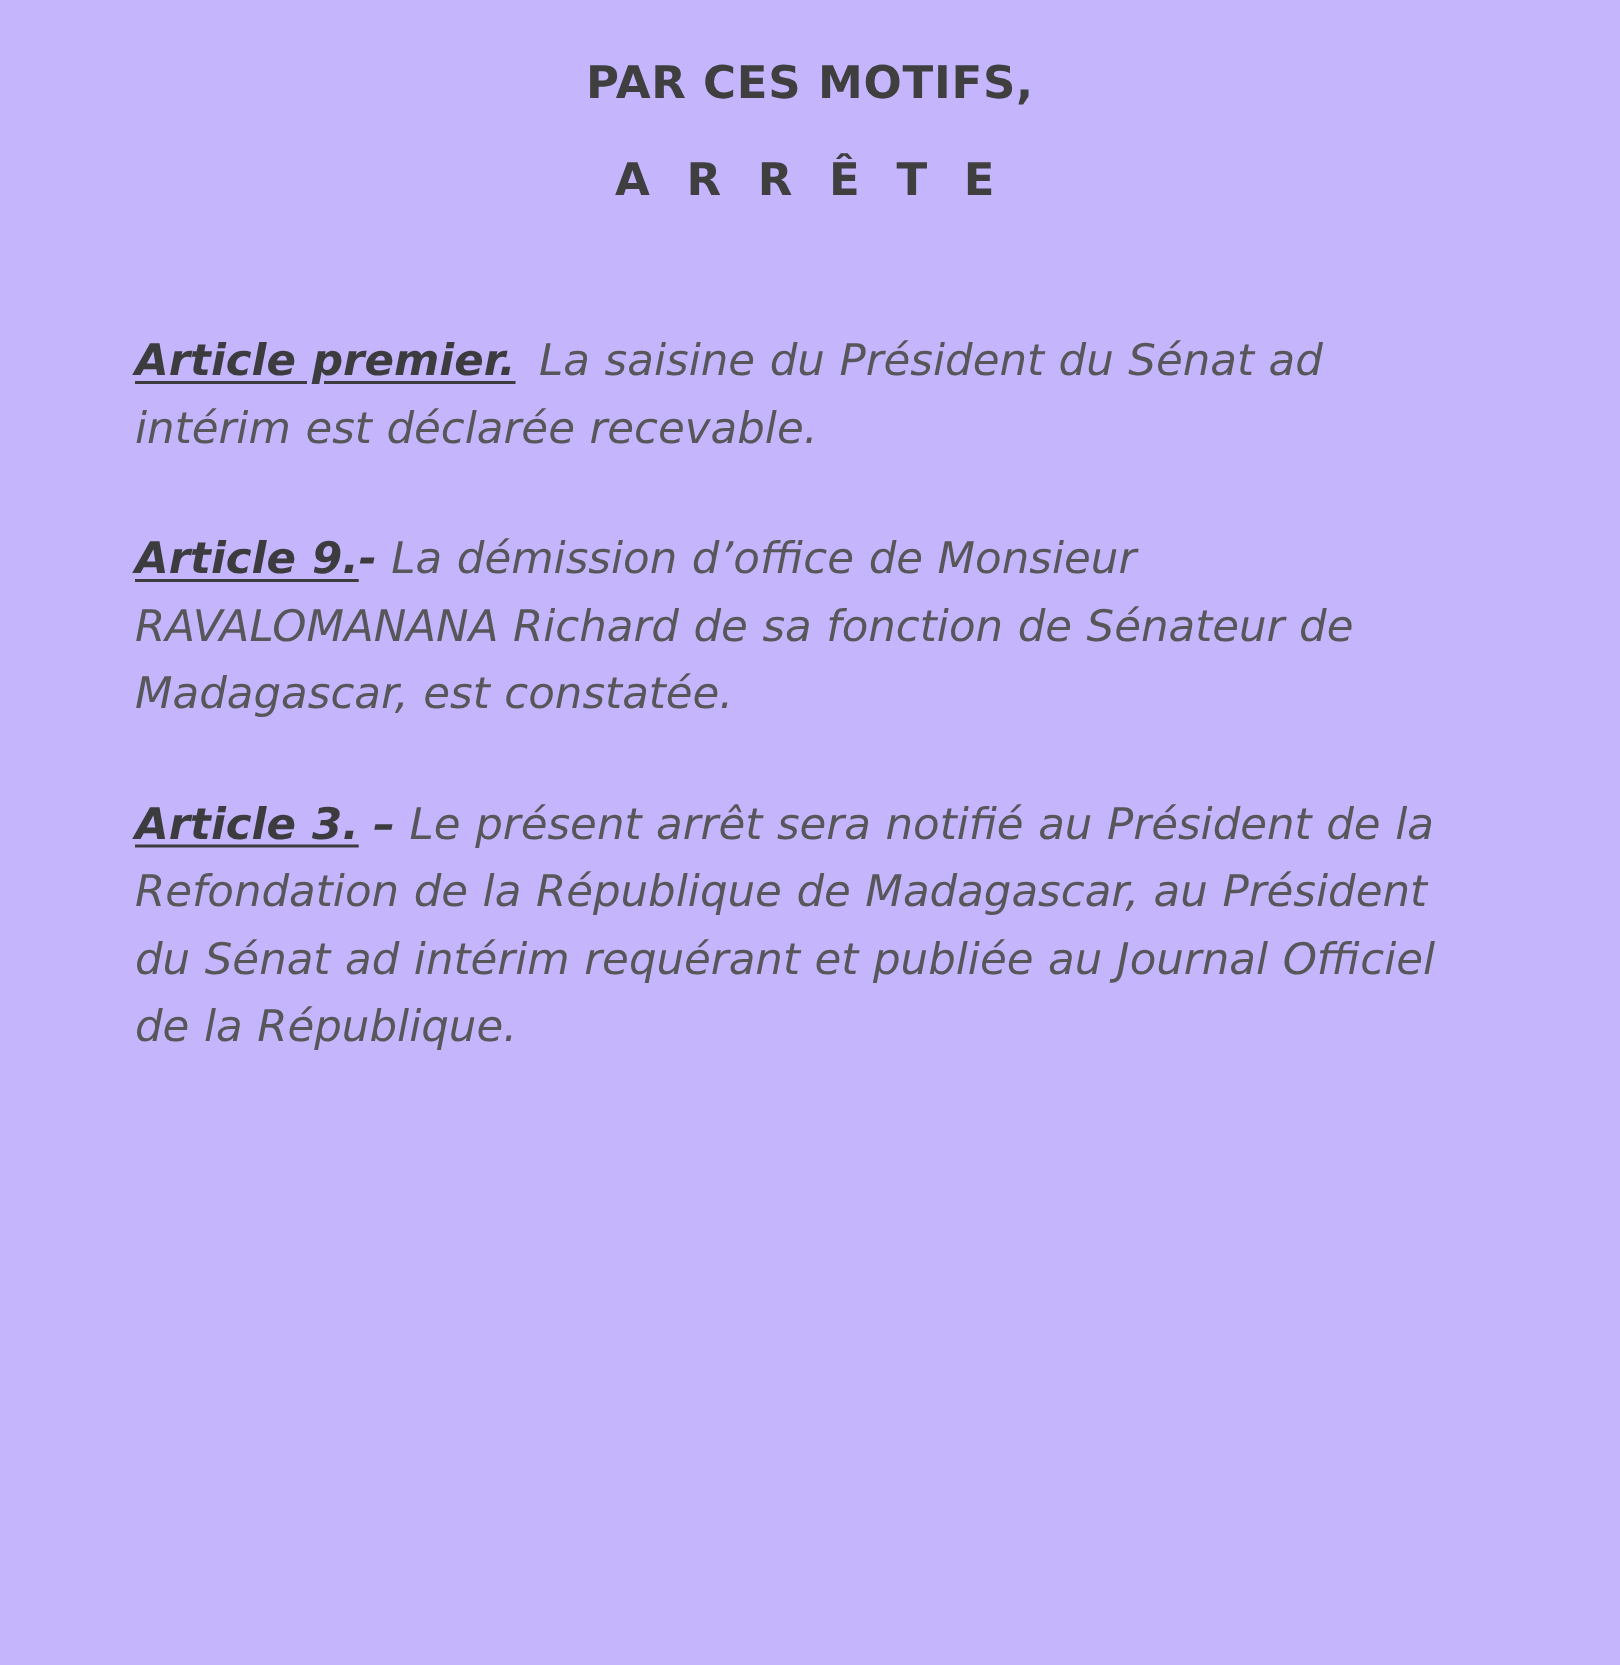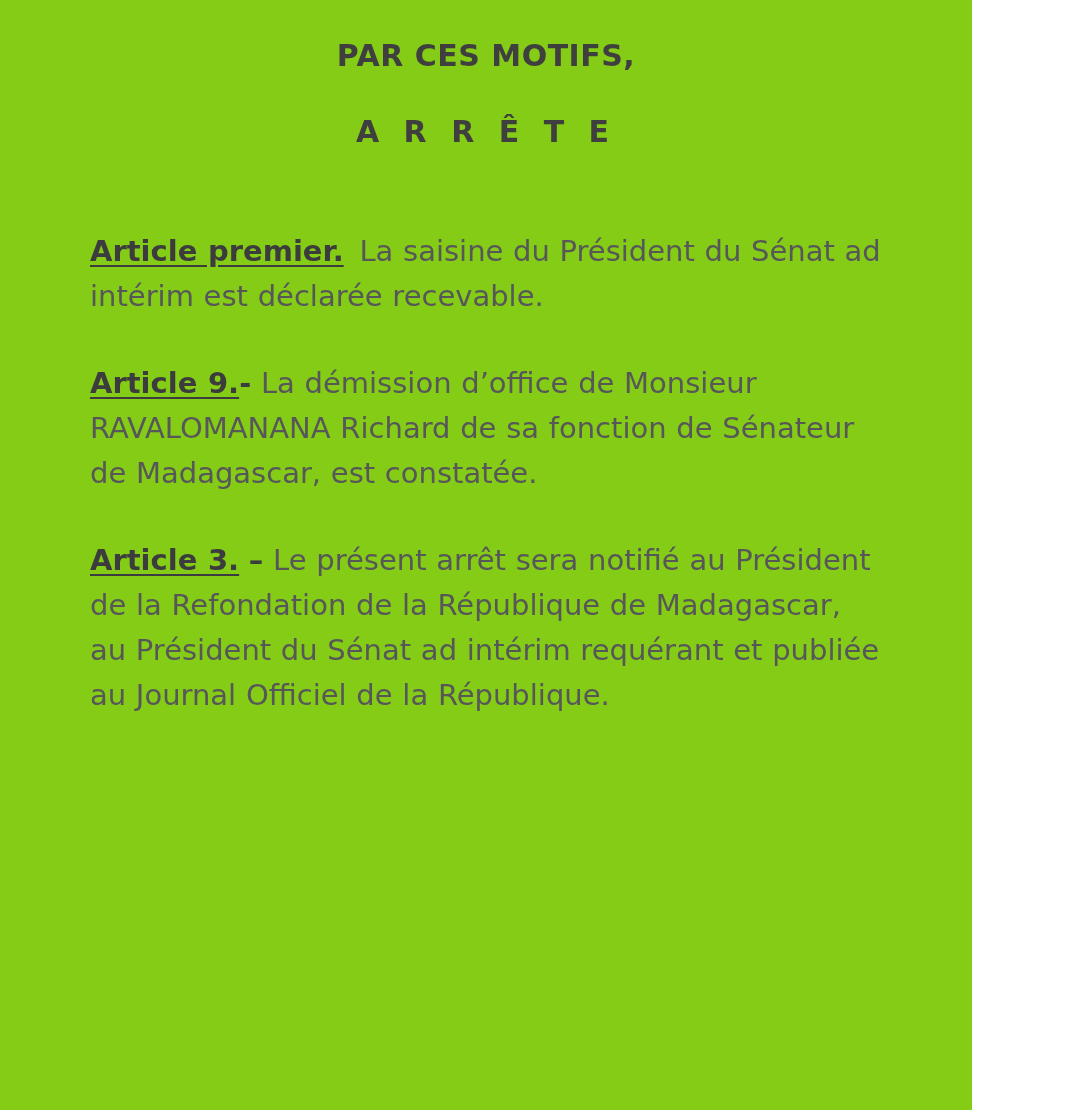--- a/index.html
+++ b/index.html
@@ -9,47 +9,48 @@
   }
   body {
     width: 1080px;
     height: 1110px;
     font-family: "DejaVu Sans", sans-serif;
     color: #4a4a4a;
     overflow: hidden;
   }
   .page {
     position: relative;
-    width: 972px;
+    width: 1080px;
     height: 1110px;
-    background: #84cc16;
+    background: #c4b5fd;
     box-sizing: border-box;
     padding: 0 90px;
   }
   .heading-block {
     text-align: center;
     padding-top: 36px;
   }
   .heading-main {
     font-size: 30px;
     font-weight: bold;
     letter-spacing: 0.5px;
     color: #3f3f3f;
     line-height: 1.3;
   }
   .heading-sub {
     font-size: 30px;
     font-weight: bold;
     letter-spacing: 7px;
     color: #3f3f3f;
-    margin-top: 37px;
+    margin-top: 26px;
     line-height: 1.3;
   }
   .body-block {
     margin-top: 78px;
+    font-style: italic;
   }
   .article {
     font-size: 29px;
     line-height: 1.55;
     color: #57575a;
     text-align: left;
     margin-bottom: 42px;
     word-spacing: 0.5px;
   }
   .article:last-child {

